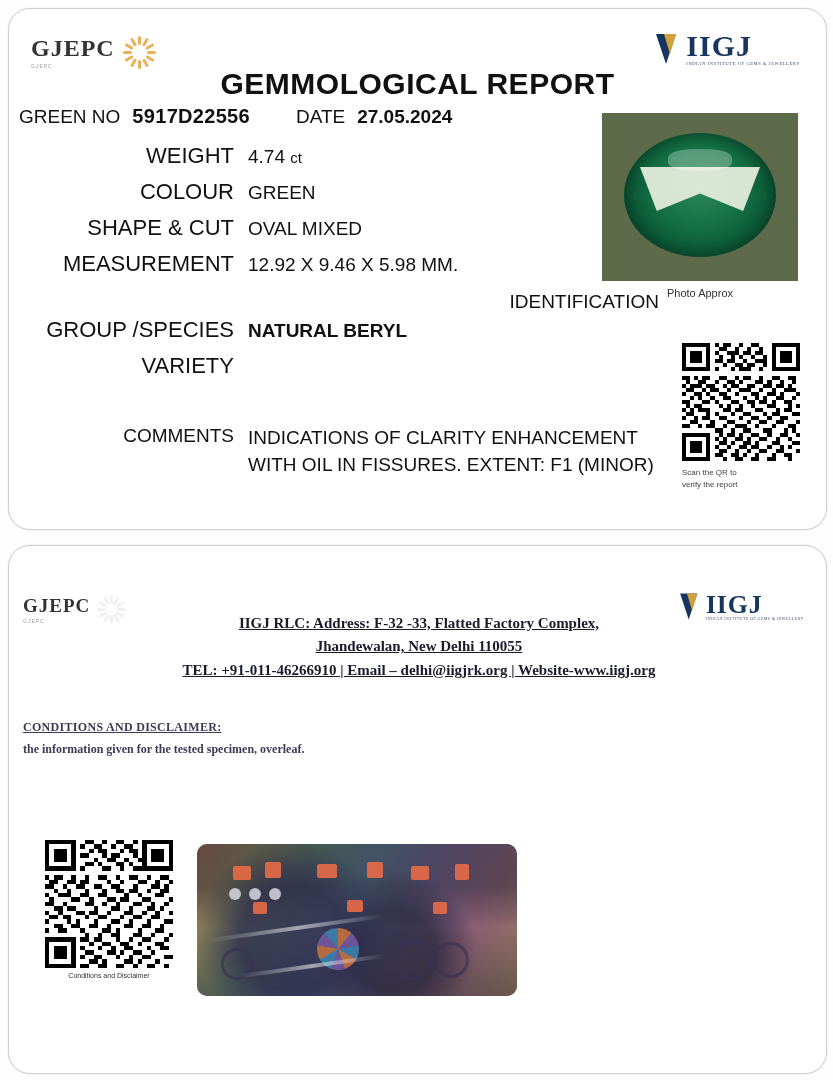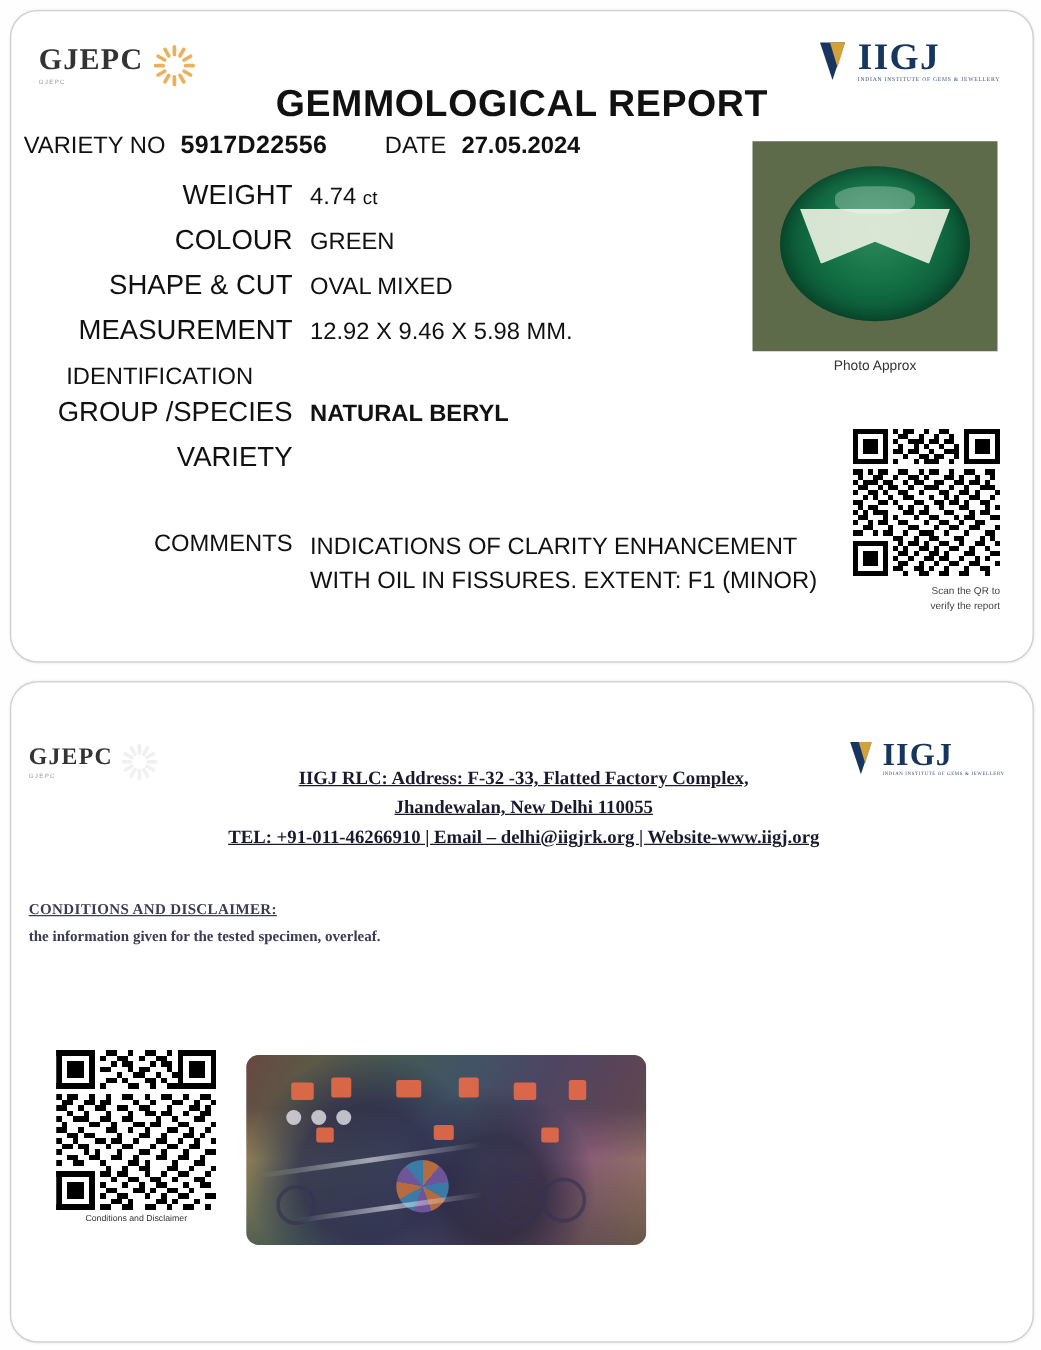--- a/index.html
+++ b/index.html
@@ -176,20 +176,21 @@
     color: #111;
   }
   .frow .val.b { font-weight: bold; }
   .unit { font-size: 15px; }
 
   .ident-head {
     margin-top: 14px;
     margin-bottom: 4px;
     font-size: 19px;
     padding-left: 34px;
+    text-align: right;
   }
 
   .comments {
     position: absolute;
     left: 10px;
     top: 416px;
     width: 650px;
     display: flex;
     align-items: flex-start;
   }
@@ -256,21 +257,21 @@
     right: 26px;
     top: 334px;
     width: 118px;
     height: 118px;
   }
   .qr-note {
     position: absolute;
     right: 26px;
     top: 458px;
     width: 118px;
-    text-align: right;
+    text-align: left;
     font-size: 8px;
     color: #444;
     line-height: 1.5;
   }
 
   
   .card-bottom {
     position: absolute;
     left: 8px;
     top: 545px;
@@ -437,21 +438,21 @@
       </div>
       <div class="txt">
         <div class="big">IIGJ</div>
         <span class="small">INDIAN INSTITUTE OF GEMS &amp; JEWELLERY</span>
       </div>
     </div>
 
     <div class="report-title">GEMMOLOGICAL REPORT</div>
 
     <div class="row-reportno">
-      <span class="lbl">VARIETY NO</span>
+      <span class="lbl">GREEN NO</span>
       <span class="val">5917D22556</span>
       <span class="date-lbl">DATE</span>
       <span class="date-val">27.05.2024</span>
     </div>
 
     <div class="fields">
       <div class="frow">
         <span class="lbl">WEIGHT</span>
         <span class="val"><span>4.74</span> <span class="unit">ct</span></span>
       </div>

